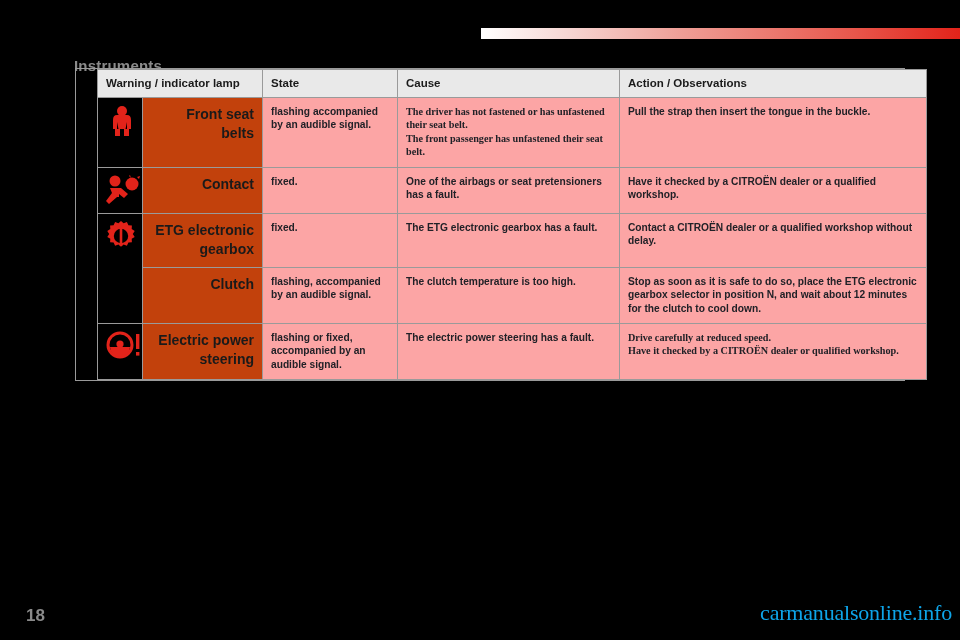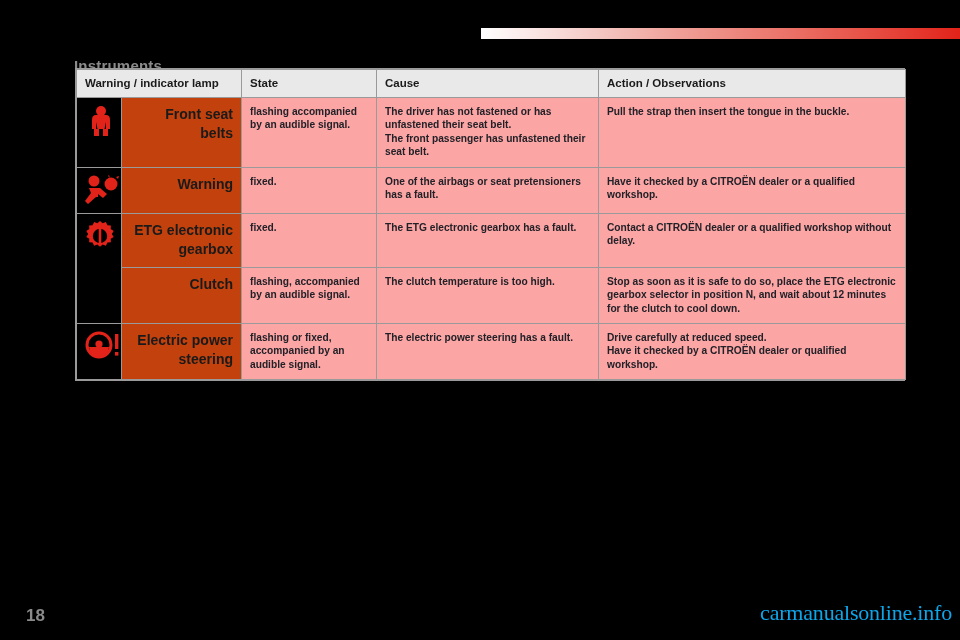--- a/index.html
+++ b/index.html
@@ -42,20 +42,21 @@
     left: 75px;
     top: 68px;
     width: 830px;
     border: 1px solid #9a9a9a;
     box-sizing: border-box;
   }
   table.spec {
     border-collapse: collapse;
     width: 100%;
     table-layout: fixed;
+    margin-left: 21px;
   }
   table.spec td, table.spec th {
     border: 1px solid #9a9a9a;
     vertical-align: top;
     padding: 7px 8px 8px 8px;
     box-sizing: border-box;
   }
 
   
   thead th {
@@ -91,21 +92,21 @@
     color: #1a1a1a;
     text-align: right;
   }
   td.dark-cell {
     background: #fca5a5;
     color: #212127;
     font-size: 10.2px;
     font-weight: bold;
     line-height: 1.32;
   }
-  td.dark-cell p { margin: 0; }
+  td.dark-cell p { margin: 0; font-family: Liberation Serif, serif; }
 
   
   .icon-svg { display: block; margin: 0 auto; }
 
   
   .page-number {
     position: absolute;
     left: 26px;
     bottom: 14px;
     font-size: 17px;
@@ -177,21 +178,21 @@
               <g fill="#e2231a">
                 <circle cx="9" cy="6" r="5.5"></circle>
                 <path d="M4 13 h11 l7 6 -4 4 -5 -4 v3 h-2 l-8 7 -3 -3 6 -8 z"></path>
                 <circle cx="26" cy="9" r="6.5"></circle>
                 <path d="M31 2 l3 -1 -1 3 z"></path>
                 <path d="M23 1 l1 -1 1 3 z"></path>
               </g>
             </svg>
           </span>
         </td>
-        <td class="lamp-cell">Warning</td>
+        <td class="lamp-cell">Contact</td>
         <td class="dark-cell">fixed.</td>
         <td class="dark-cell">One of the airbags or seat pretensioners has a fault.</td>
         <td class="dark-cell">Have it checked by a CITROËN dealer or a qualified workshop.</td>
       </tr>
 
       <tr>
         <td class="icon-cell" rowspan="2">
           <span>
             <svg class="icon-svg" width="30" height="30" viewBox="0 0 30 30" aria-hidden="true">
               <g fill="#e2231a">

